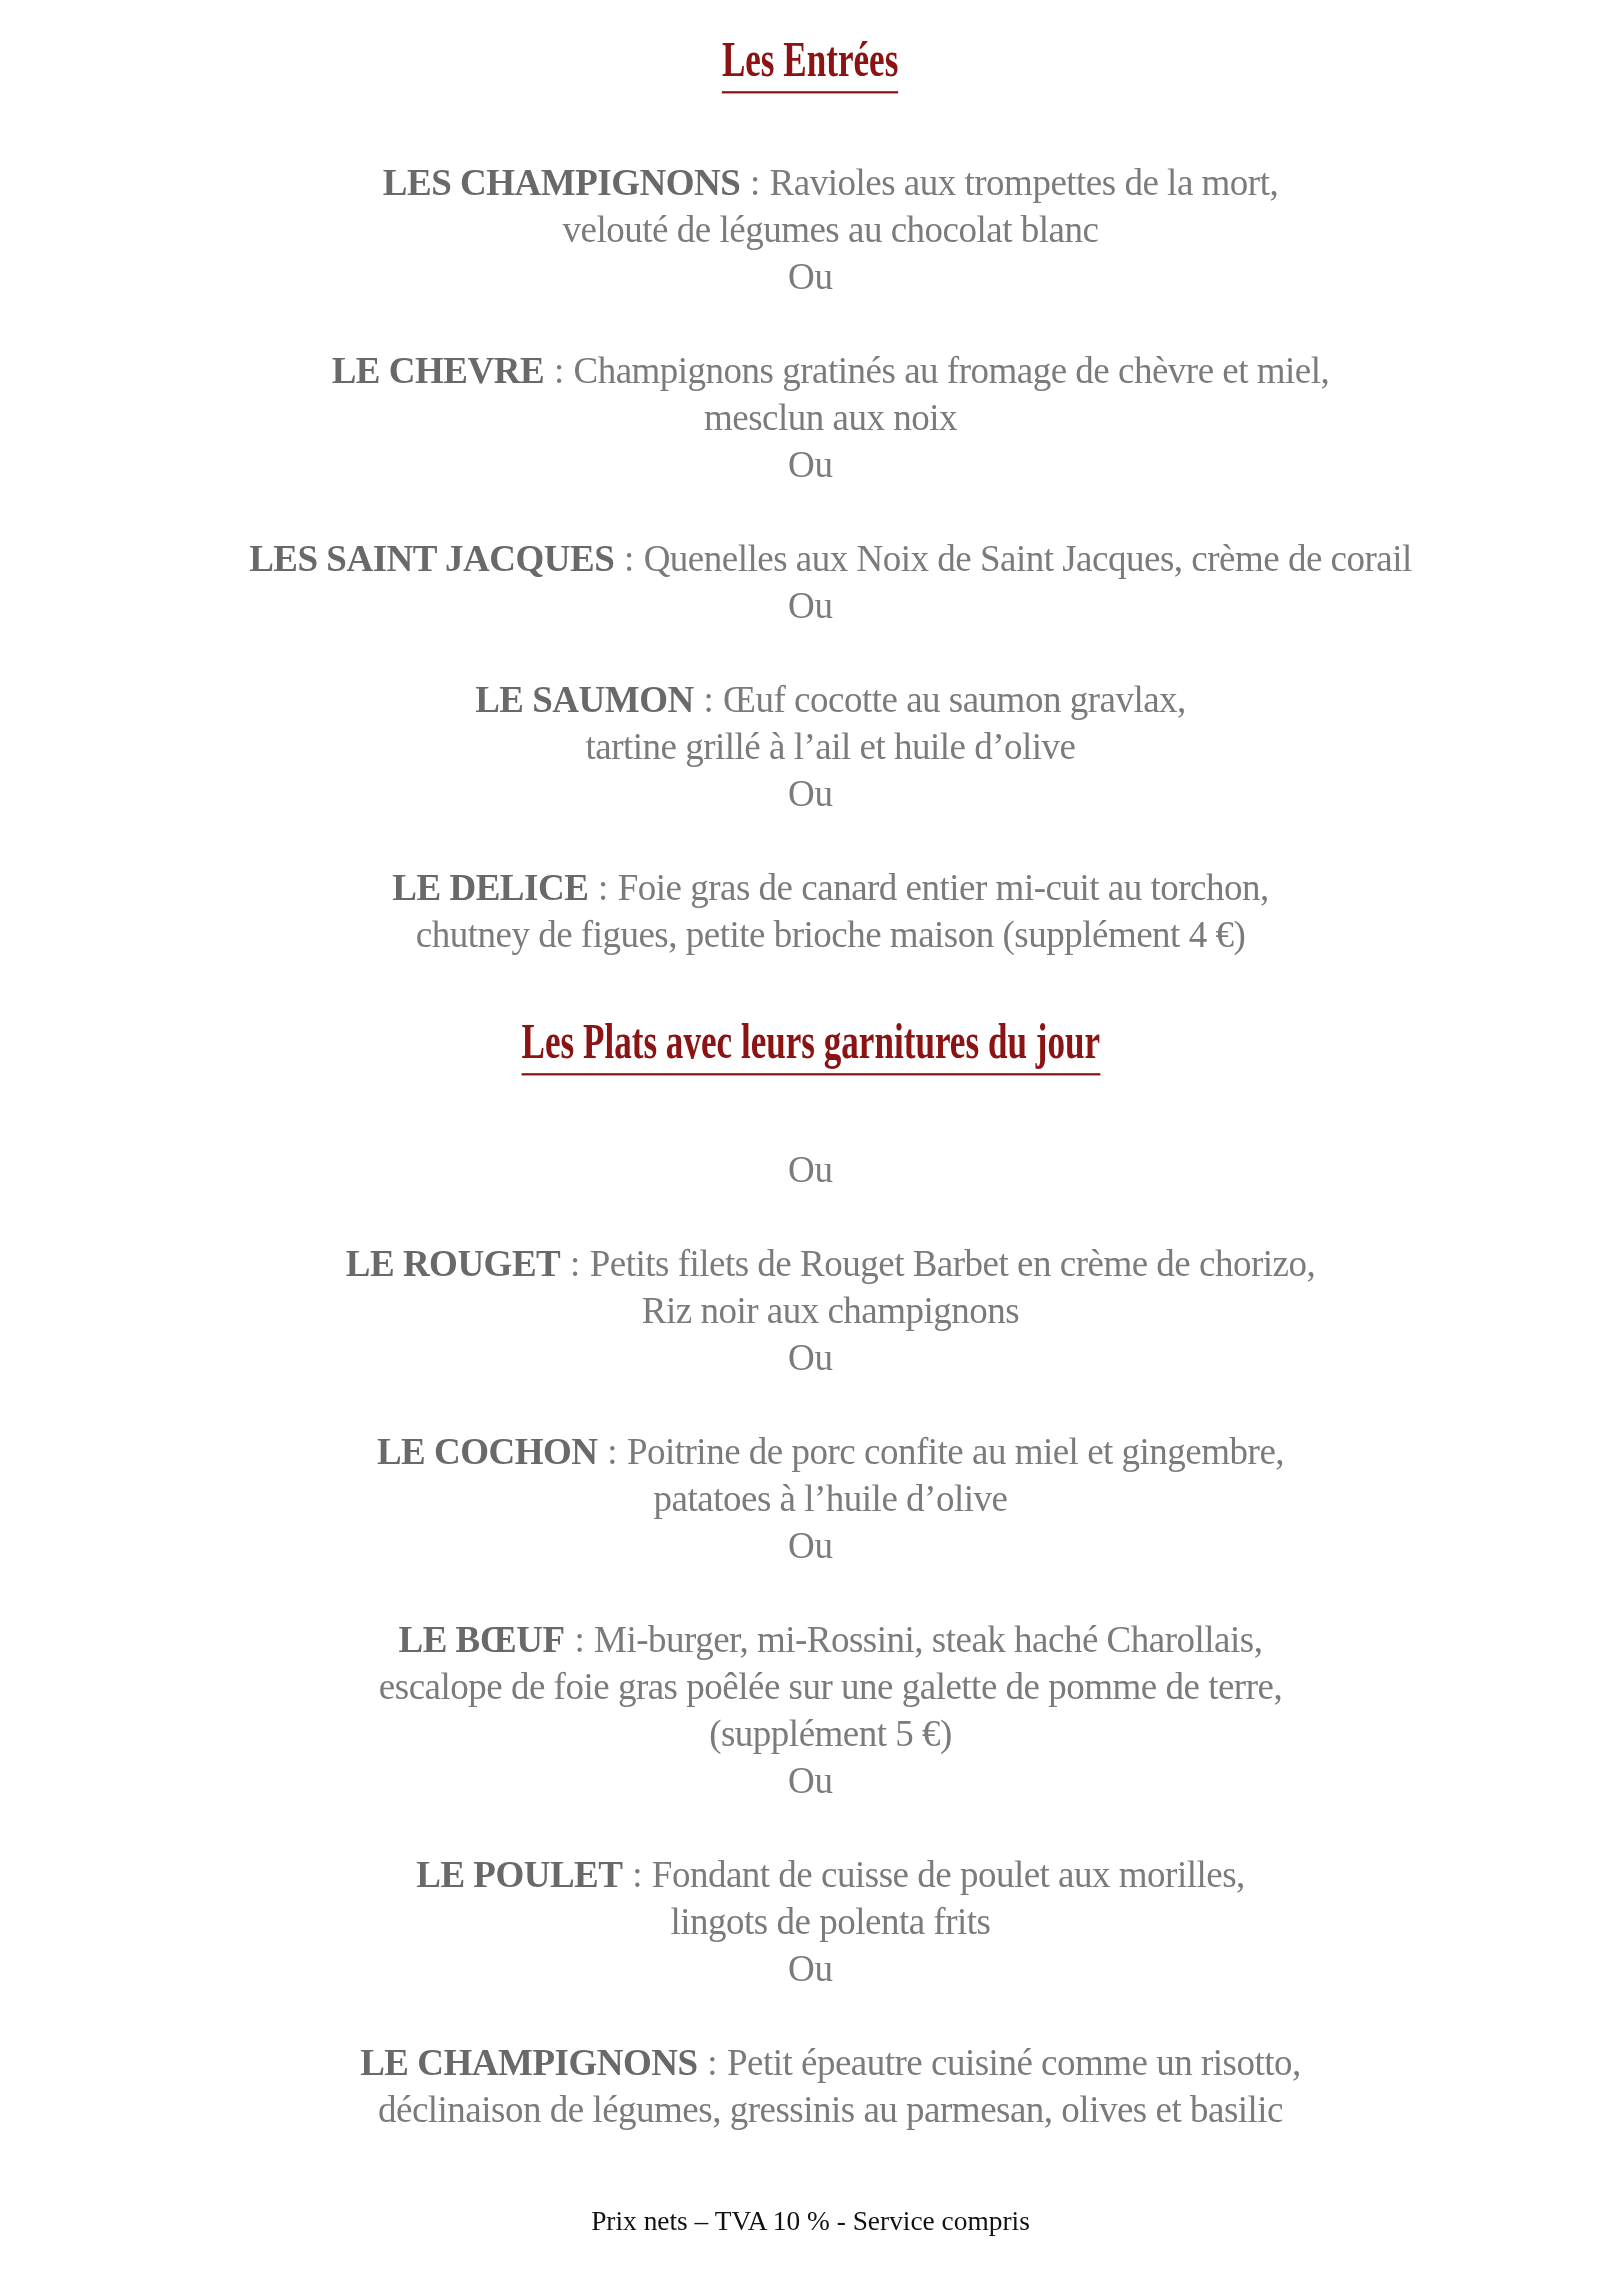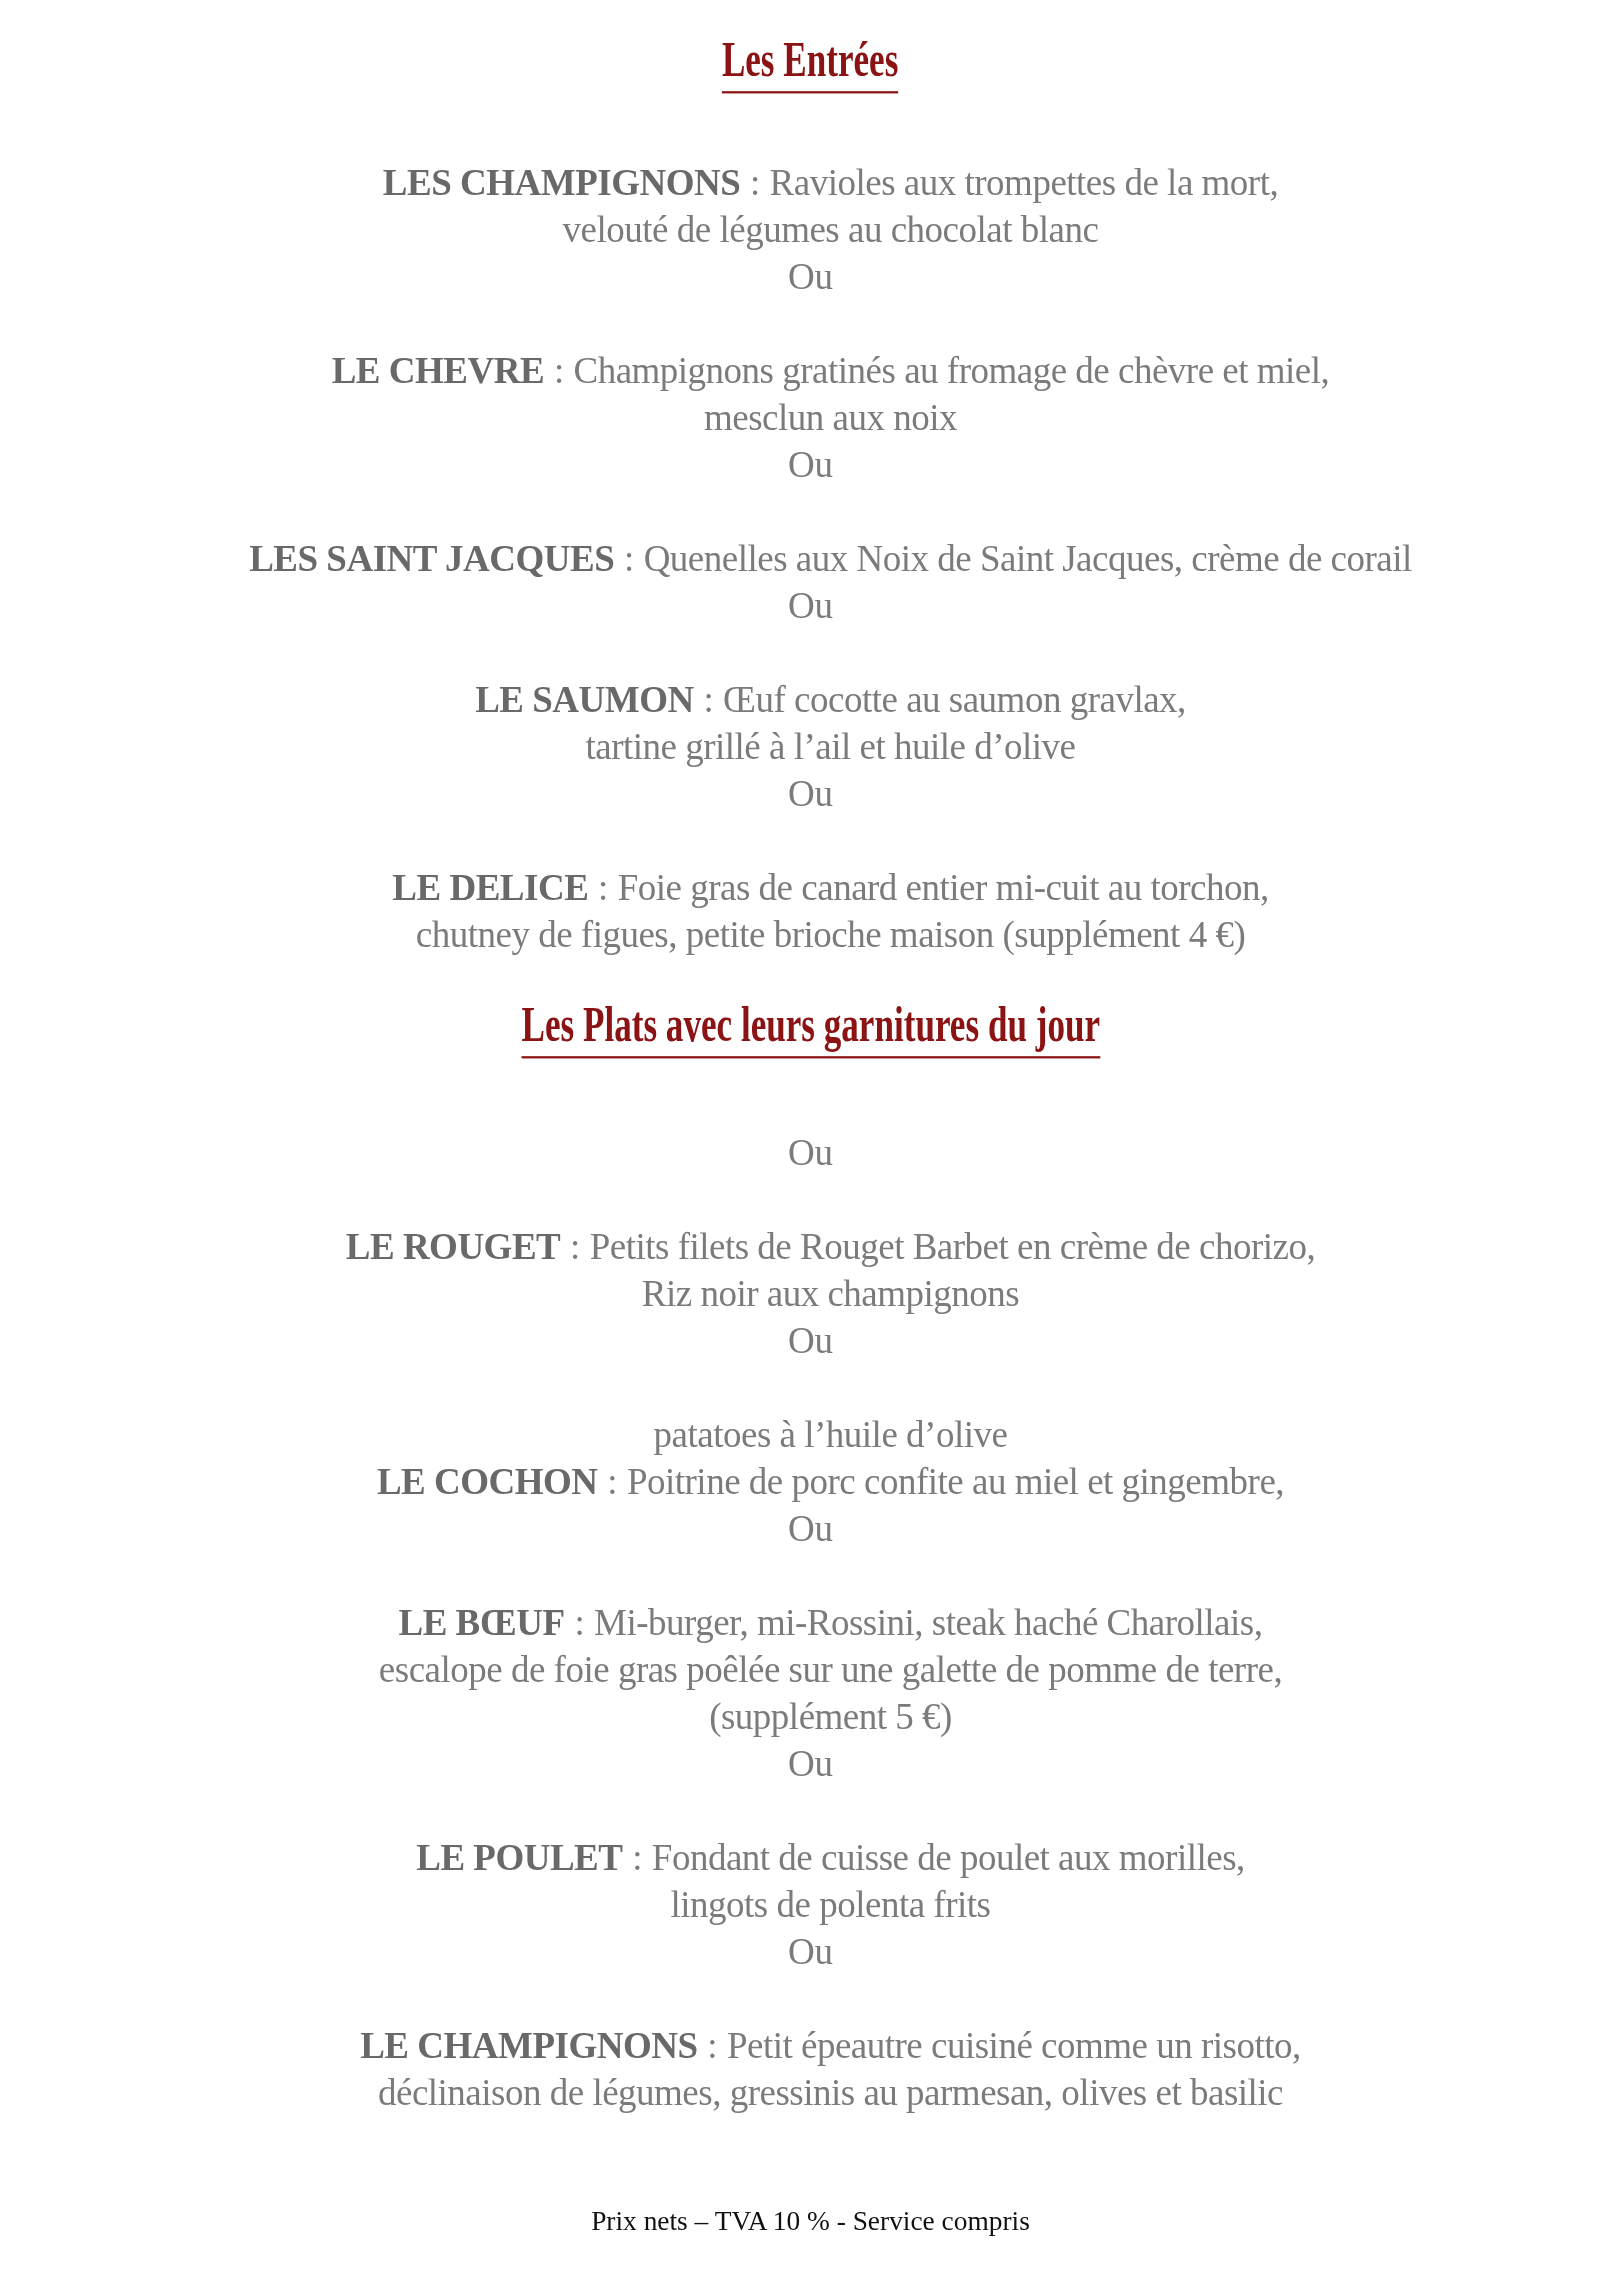--- a/index.html
+++ b/index.html
@@ -22,21 +22,21 @@
     text-align: center;
   }
   .section-title {
     margin: 0 0 69px 0;
     font-size: 45px;
     font-weight: bold;
     color: #8B1313;
     text-align: center;
   }
   .section-title.later {
-    margin-top: 40px;
+    margin-top: 57px;
     margin-bottom: 74px;
   }
   .section-title .squeeze {
     display: inline-block;
     transform: scale(0.78, 1.12);
     transform-origin: center;
     border-bottom: 2.9px solid #8B1313;
     padding-bottom: 2.9px;
     letter-spacing: 0px;
   }
@@ -103,22 +103,22 @@
         <p class="line desc">chutney de figues, petite brioche maison  (supplément 4 €)</p>
       </div>
       <h1 class="section-title later"><span class="squeeze">Les Plats avec leurs garnitures du jour</span></h1>
       <p class="ou">Ou</p>
       <div class="item">
         <p class="line"><span class="dish-name">LE ROUGET</span><span class="colon">:</span><span class="desc">Petits filets de Rouget Barbet en crème de chorizo,</span></p>
         <p class="line desc">Riz noir aux champignons</p>
       </div>
       <p class="ou">Ou</p>
       <div class="item">
+        <p class="line"><span class="dish-name">LE COCHON</span><span class="colon">:</span><span class="desc">Poitrine de porc confite au miel et gingembre,</span></p>
         <p class="line desc">patatoes à l’huile d’olive</p>
-        <p class="line"><span class="dish-name">LE COCHON</span><span class="colon">:</span><span class="desc">Poitrine de porc confite au miel et gingembre,</span></p>
       </div>
       <p class="ou">Ou</p>
       <div class="item">
         <p class="line"><span class="dish-name">LE BŒUF</span><span class="colon">:</span><span class="desc">Mi-burger, mi-Rossini, steak haché Charollais,</span></p>
         <p class="line desc">escalope de foie gras poêlée sur une galette de pomme de terre,</p>
         <p class="line desc">(supplément 5 €)</p>
       </div>
       <p class="ou">Ou</p>
       <div class="item">
         <p class="line"><span class="dish-name">LE POULET</span><span class="colon">:</span><span class="desc">Fondant de cuisse de poulet aux morilles,</span></p>

